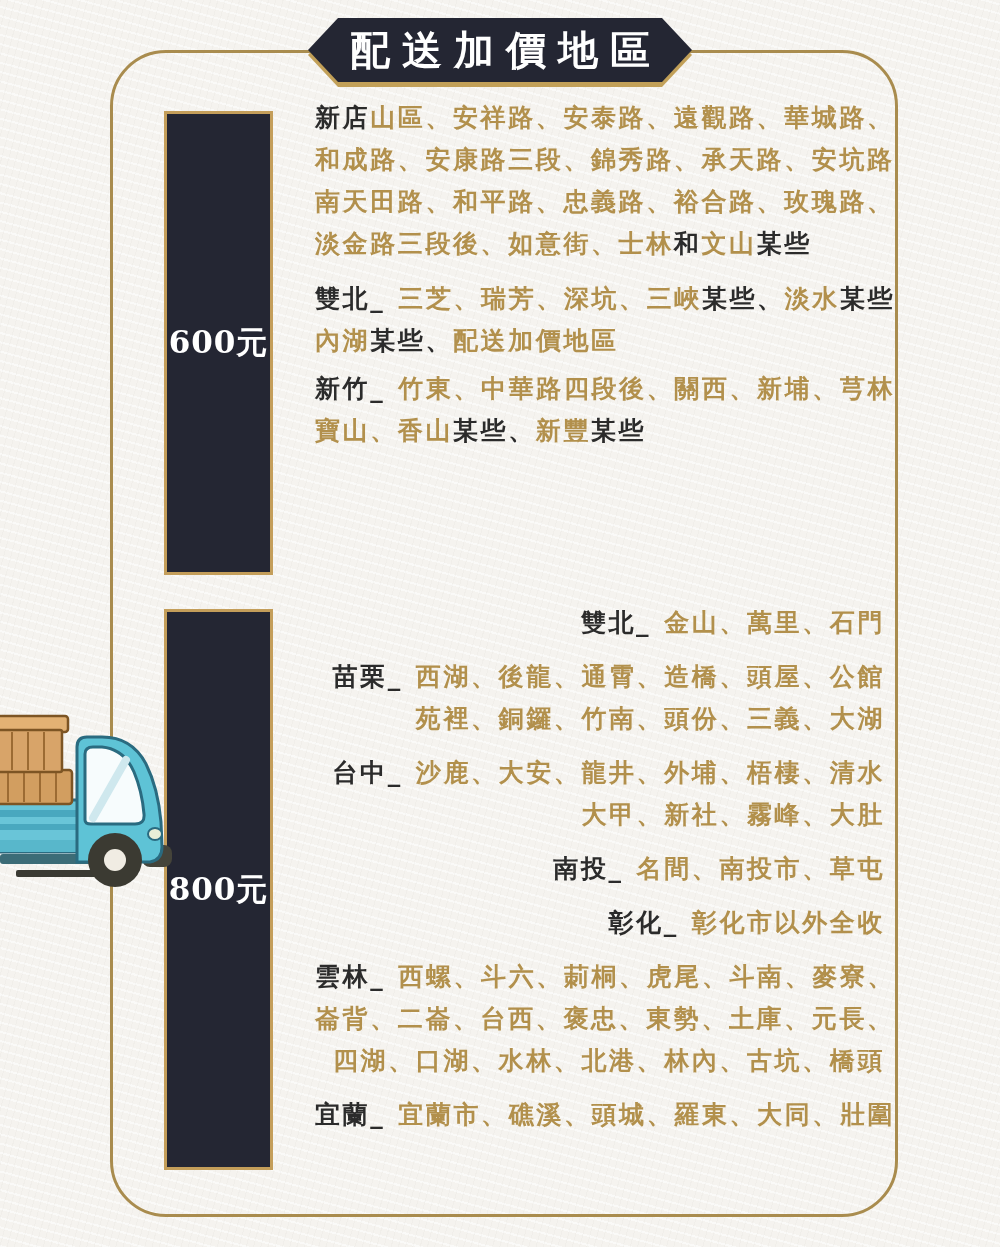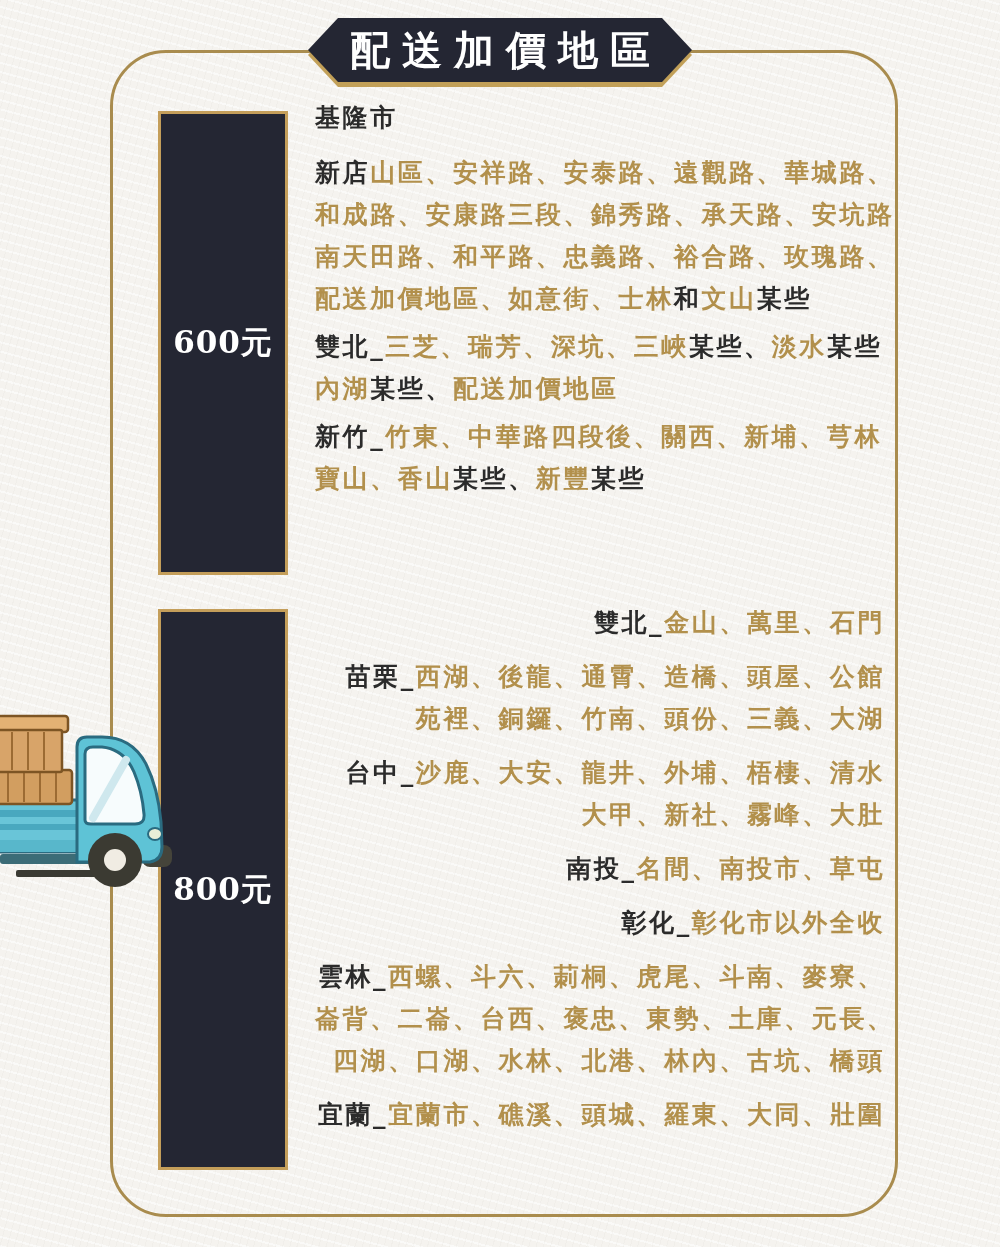--- a/index.html
+++ b/index.html
@@ -27,21 +27,21 @@
   .ribbon{
     width:100%;height:100%;background:var(--banner-bg);
     clip-path:polygon(0 50%, 30px 0, calc(100% - 30px) 0, 100% 50%, calc(100% - 30px) 100%, 30px 100%);
     display:flex;align-items:center;justify-content:center;
   }
   .ribbon-title{
     color:#fff;font-family:"DejaVu Serif", serif;font-weight:bold;
     font-size:40px;letter-spacing:12px;padding-left:12px;white-space:nowrap;
   }
   .price-bar{
-    position:absolute;left:158px;width:130px;background:var(--banner-bg);
+    position:absolute;left:164px;width:109px;background:var(--banner-bg);
     border:3px solid var(--bar-border);
     display:flex;align-items:center;justify-content:center;z-index:2;
   }
   .bar-600{top:111px;height:464px;}
   .bar-800{top:609px;height:561px;}
   .price-label{
     color:#fff;font-family:"DejaVu Serif", serif;font-weight:bold;
     font-size:31px;letter-spacing:1px;white-space:nowrap;
   }
   .content{
@@ -49,21 +49,21 @@
     font-size:25px;font-weight:bold;letter-spacing:2.6px;line-height:42px;
     z-index:3;
   }
   .sec-0{top:97px;}
   .sec-1{top:602px;text-align:right;}
   .content p{margin:0 0 6px;white-space:nowrap;}
   .sec-0 p:first-child{margin-bottom:13px;}
   .sec-1 p{margin-bottom:12px;}
   .content span.gold{color:var(--gold);}
   .content span.dark{color:var(--dark);}
-  .content span.label{color:var(--dark);}
+  .content span.label{color:var(--dark);margin-right:13px;}
   .truck{position:absolute;left:-8px;top:712px;width:182px;height:188px;z-index:6;}
 </style>
 </head>
 <body>
 
 <div class="frame"></div>
 
 <div class="ribbon-wrap">
   <div class="ribbon">
     <span class="ribbon-title">配送加價地區</span>
@@ -71,22 +71,21 @@
 </div>
 
 <div class="price-bar bar-600">
   <span class="price-label">600元</span>
 </div>
 <div class="price-bar bar-800">
   <span class="price-label">800元</span>
 </div>
 
 <div class="content sec-0">
-    <p><span class="dark">基隆市</span></p>
-    <p><span class="dark">新店</span><span class="gold">山區、安祥路、安泰路、遠觀路、華城路、</span><br><span class="gold">和成路、安康路三段、錦秀路、承天路、安坑路</span><br><span class="gold">南天田路、和平路、忠義路、裕合路、玫瑰路、</span><br><span class="gold">配送加價地區、如意街、士林</span><span class="dark">和</span><span class="gold">文山</span><span class="dark">某些</span></p>
+    <p><span class="dark">新店</span><span class="gold">山區、安祥路、安泰路、遠觀路、華城路、</span><br><span class="gold">和成路、安康路三段、錦秀路、承天路、安坑路</span><br><span class="gold">南天田路、和平路、忠義路、裕合路、玫瑰路、</span><br><span class="gold">淡金路三段後、如意街、士林</span><span class="dark">和</span><span class="gold">文山</span><span class="dark">某些</span></p>
     <p><span class="label">雙北_</span><span class="gold">三芝、瑞芳、深坑、三峽</span><span class="dark">某些、</span><span class="gold">淡水</span><span class="dark">某些</span><br><span class="gold">內湖</span><span class="dark">某些、</span><span class="gold">配送加價地區</span></p>
     <p><span class="label">新竹_</span><span class="gold">竹東、中華路四段後、關西、新埔、芎林</span><br><span class="gold">寶山、香山</span><span class="dark">某些、</span><span class="gold">新豐</span><span class="dark">某些</span></p>
   </div>
 <div class="content sec-1">
     <p><span class="label">雙北_</span><span class="gold">金山、萬里、石門</span></p>
     <p><span class="label">苗栗_</span><span class="gold">西湖、後龍、通霄、造橋、頭屋、公館</span><br><span class="gold">苑裡、銅鑼、竹南、頭份、三義、大湖</span></p>
     <p><span class="label">台中_</span><span class="gold">沙鹿、大安、龍井、外埔、梧棲、清水</span><br><span class="gold">大甲、新社、霧峰、大肚</span></p>
     <p><span class="label">南投_</span><span class="gold">名間、南投市、草屯</span></p>
     <p><span class="label">彰化_</span><span class="gold">彰化市以外全收</span></p>
     <p><span class="label">雲林_</span><span class="gold">西螺、斗六、莿桐、虎尾、斗南、麥寮、</span><br><span class="gold">崙背、二崙、台西、褒忠、東勢、土庫、元長、</span><br><span class="gold">四湖、口湖、水林、北港、林內、古坑、橋頭</span></p>

